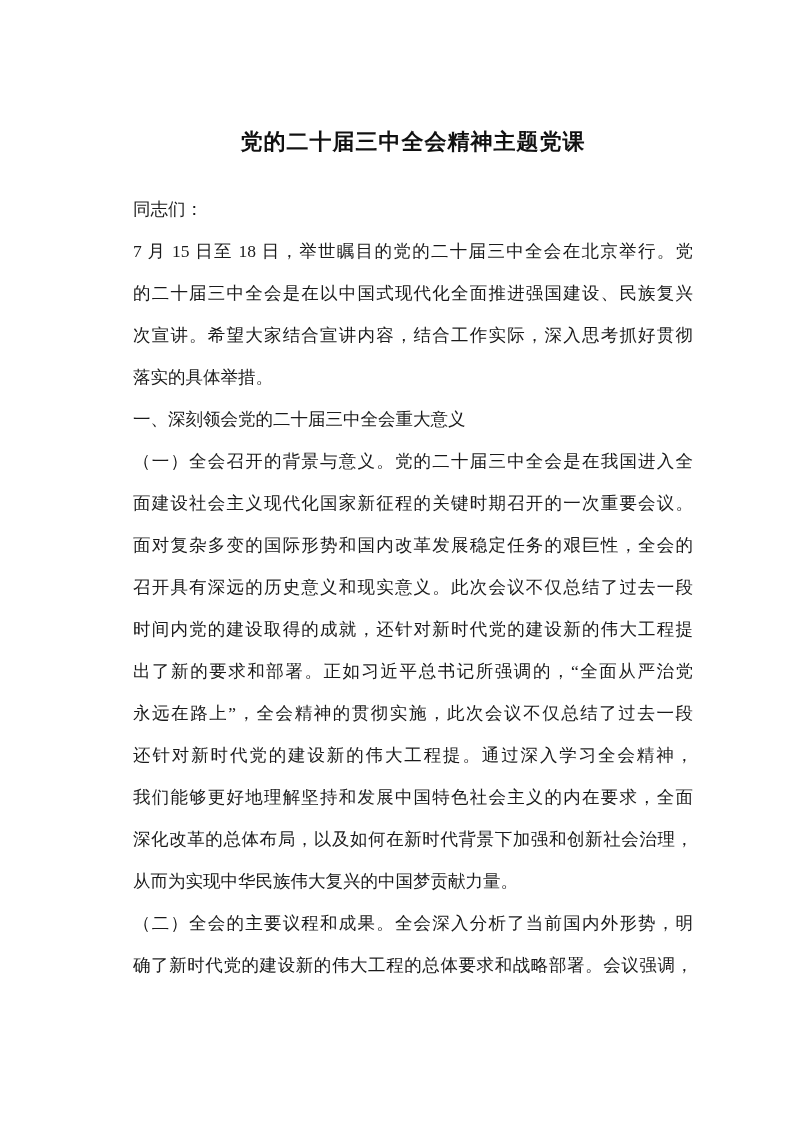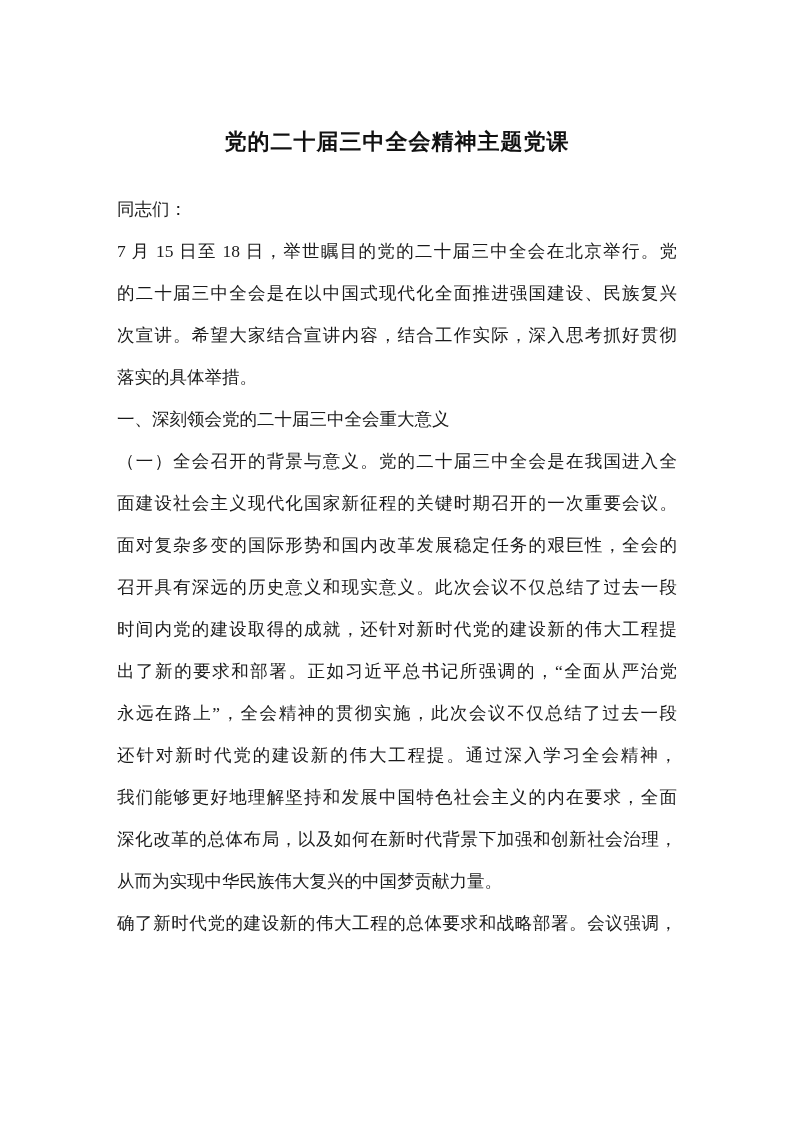--- a/index.html
+++ b/index.html
@@ -10,20 +10,21 @@
   .page {
     position: relative;
     width: 793px;
     height: 1122px;
     background: #ffffff;
     overflow: hidden;
     font-family: "Liberation Serif", "DejaVu Serif", serif;
     color: #1a1a1a;
     box-sizing: border-box;
     padding-top: 126px;
+    padding-left: 16px;
   }
   .content {
     margin-left: 117px;
     width: 560px;
   }
   .title {
     margin: 0;
     font-size: 22px;
     line-height: 32px;
     font-weight: 700;
@@ -65,16 +66,17 @@
         <div class="line">面建设社会主义现代化国家新征程的关键时期召开的一次重要会议。</div>
         <div class="line">面对复杂多变的国际形势和国内改革发展稳定任务的艰巨性，全会的</div>
         <div class="line">召开具有深远的历史意义和现实意义。此次会议不仅总结了过去一段</div>
         <div class="line">时间内党的建设取得的成就，还针对新时代党的建设新的伟大工程提</div>
         <div class="line">出了新的要求和部署。正如习近平总书记所强调的，“全面从严治党</div>
         <div class="line">永远在路上”，全会精神的贯彻实施，此次会议不仅总结了过去一段</div>
         <div class="line">还针对新时代党的建设新的伟大工程提。通过深入学习全会精神，</div>
         <div class="line">我们能够更好地理解坚持和发展中国特色社会主义的内在要求，全面</div>
         <div class="line">深化改革的总体布局，以及如何在新时代背景下加强和创新社会治理，</div>
         <div class="line no-fill">从而为实现中华民族伟大复兴的中国梦贡献力量。</div>
+        <div class="line">（二）全会的主要议程和成果。全会深入分析了当前国内外形势，明</div>
         <div class="line">确了新时代党的建设新的伟大工程的总体要求和战略部署。会议强调，</div>
       </div>
   </div>
 </div>
 
 </body></html>

